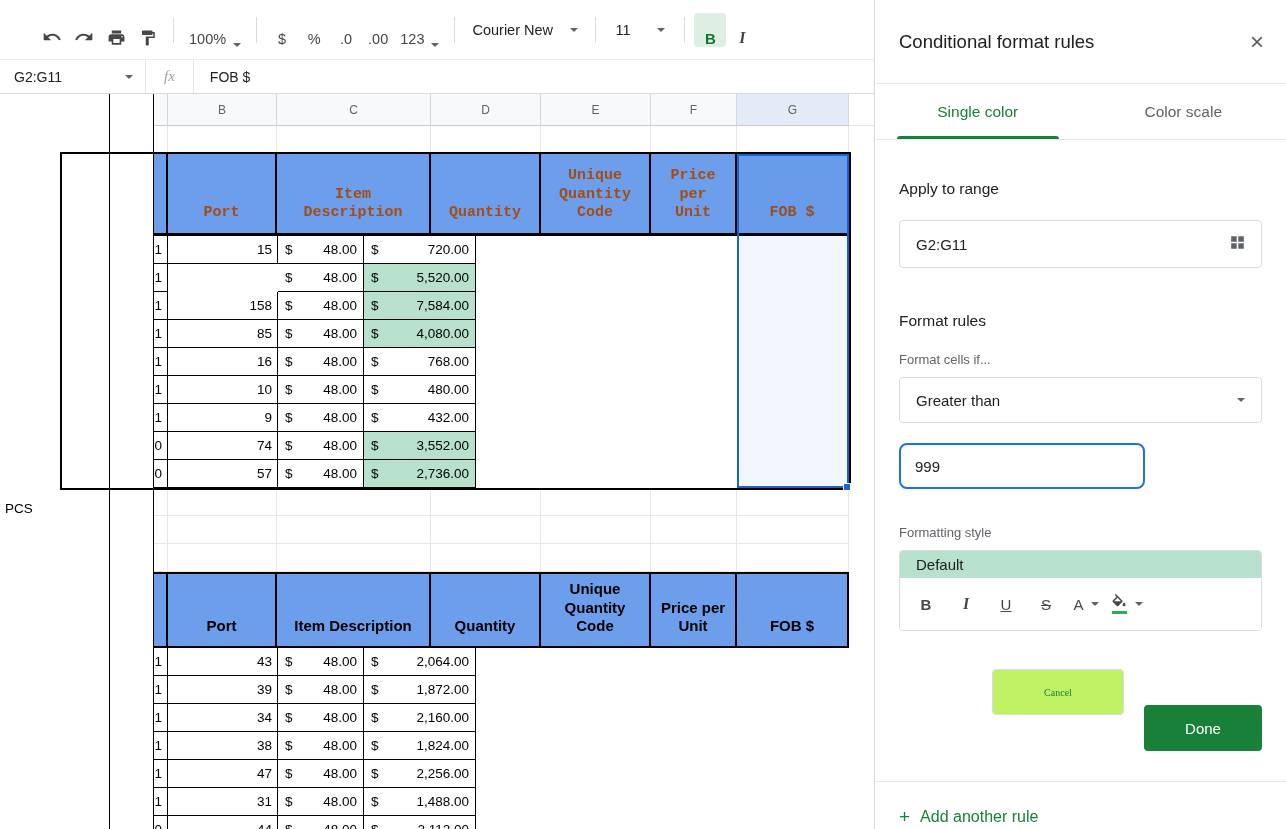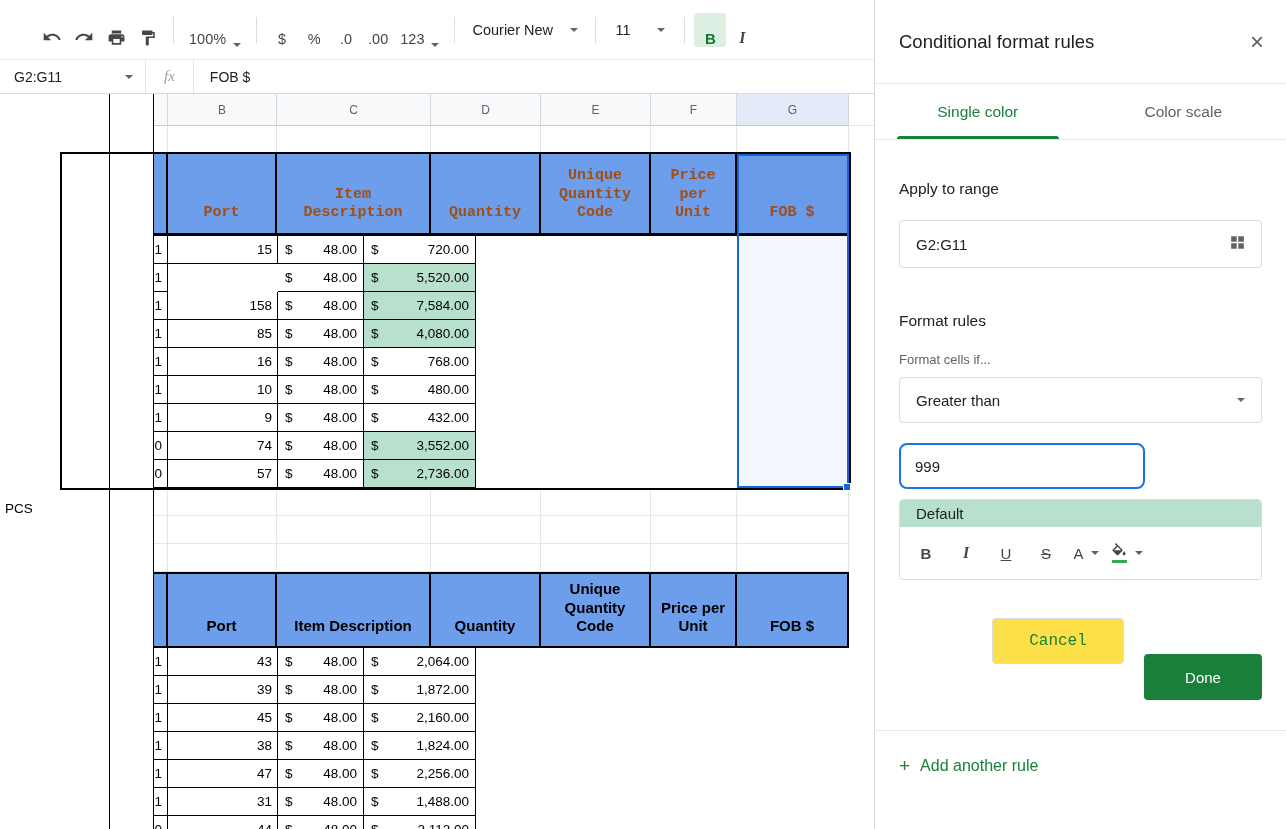--- a/index.html
+++ b/index.html
@@ -104,22 +104,22 @@
   .st-btn { min-width:32px; height:34px; display:flex; align-items:center; justify-content:center;
             color:#444746; font-size:15px; border-radius:4px; }
   .st-btn.b { font-weight:bold; }
   .st-btn.i { font-family:"Liberation Serif", serif; font-style:italic; font-weight:bold; font-size:16px; }
   .st-btn.u { text-decoration:underline; }
   .st-btn.s { text-decoration:line-through; }
   .st-combo { display:flex; align-items:center; }
   .bucket-wrap { display:flex; flex-direction:column; align-items:center; }
   .bucket-bar { width:15px; height:3px; background:var(--fill-indicator); margin-top:1px; }
   .btn-row { margin-top:38px; display:flex; justify-content:flex-end; gap:20px; }
-  .btn-cancel { width:132px; height:46px; background:#fde047; border:1px solid #dadce0; border-radius:4px;
-                color:var(--accent-green); font-size:16px; font-weight:500; font-family:Liberation Mono, monospace; }
+  .btn-cancel { width:132px; height:46px; background:#bef264; border:1px solid #dadce0; border-radius:4px;
+                color:var(--accent-green); font-size:10px; font-weight:500; font-family:Liberation Serif, serif; }
   .btn-done { width:118px; height:46px; background:var(--accent-green); border:none; border-radius:4px;
               color:#fff; font-size:15px; font-weight:500; font-family:inherit;margin-top:36px; }
   .p-divider { margin-top:30px; height:1px; background:#e6e8ea; margin-left:-24px; margin-right:-24px; }
   .add-rule { padding:24px 0; display:flex; align-items:center; gap:10px; color:var(--accent-green);
               font-size:16px; cursor:default; }
   .add-rule .plus { font-size:19px; }
 </style>
 </head>
 <body>
 
@@ -432,21 +432,21 @@
         <div class="c dT money" style="width: 112px;">
           <div class="cur">$</div>
           <div class="amt">1,872.00</div>
         </div>
       </div>
       <div class="r" style="height: 28px;">
         <div class="gut">18</div>
         <div class="c dT num bl" style="width: 106px;">1/12/2021</div>
         <div class="c dT left" style="width: 109px;">Portland, ME</div>
         <div class="c dT left" style="width: 154px;">Headphones</div>
-        <div class="c dT num" style="width: 110px;">45</div>
+        <div class="c dT num" style="width: 110px;">34</div>
         <div class="c dT left" style="width: 110px;">PCS</div>
         <div class="c dT money" style="width: 86px;">
           <div class="cur">$</div>
           <div class="amt">48.00</div>
         </div>
         <div class="c dT money" style="width: 112px;">
           <div class="cur">$</div>
           <div class="amt">2,160.00</div>
         </div>
       </div>
@@ -545,20 +545,21 @@
     </div>
     <div class="p-label second">Format rules</div>
     <div class="p-sublabel">Format cells if...</div>
     <div class="select-field">
       <span>Greater than</span>
       <i class="tri"></i>
     </div>
     <div class="value-field">
       <span>999</span>
     </div>
+    <div class="p-sublabel style">Formatting style</div>
     <div class="style-group">
       <div class="style-preview">
         <span>Default</span>
       </div>
       <div class="style-toolbar">
         <span class="st-btn b">B</span>
         <span class="st-btn i">I</span>
         <span class="st-btn u">U</span>
         <span class="st-btn s">S</span>
         <span class="st-btn st-combo">

